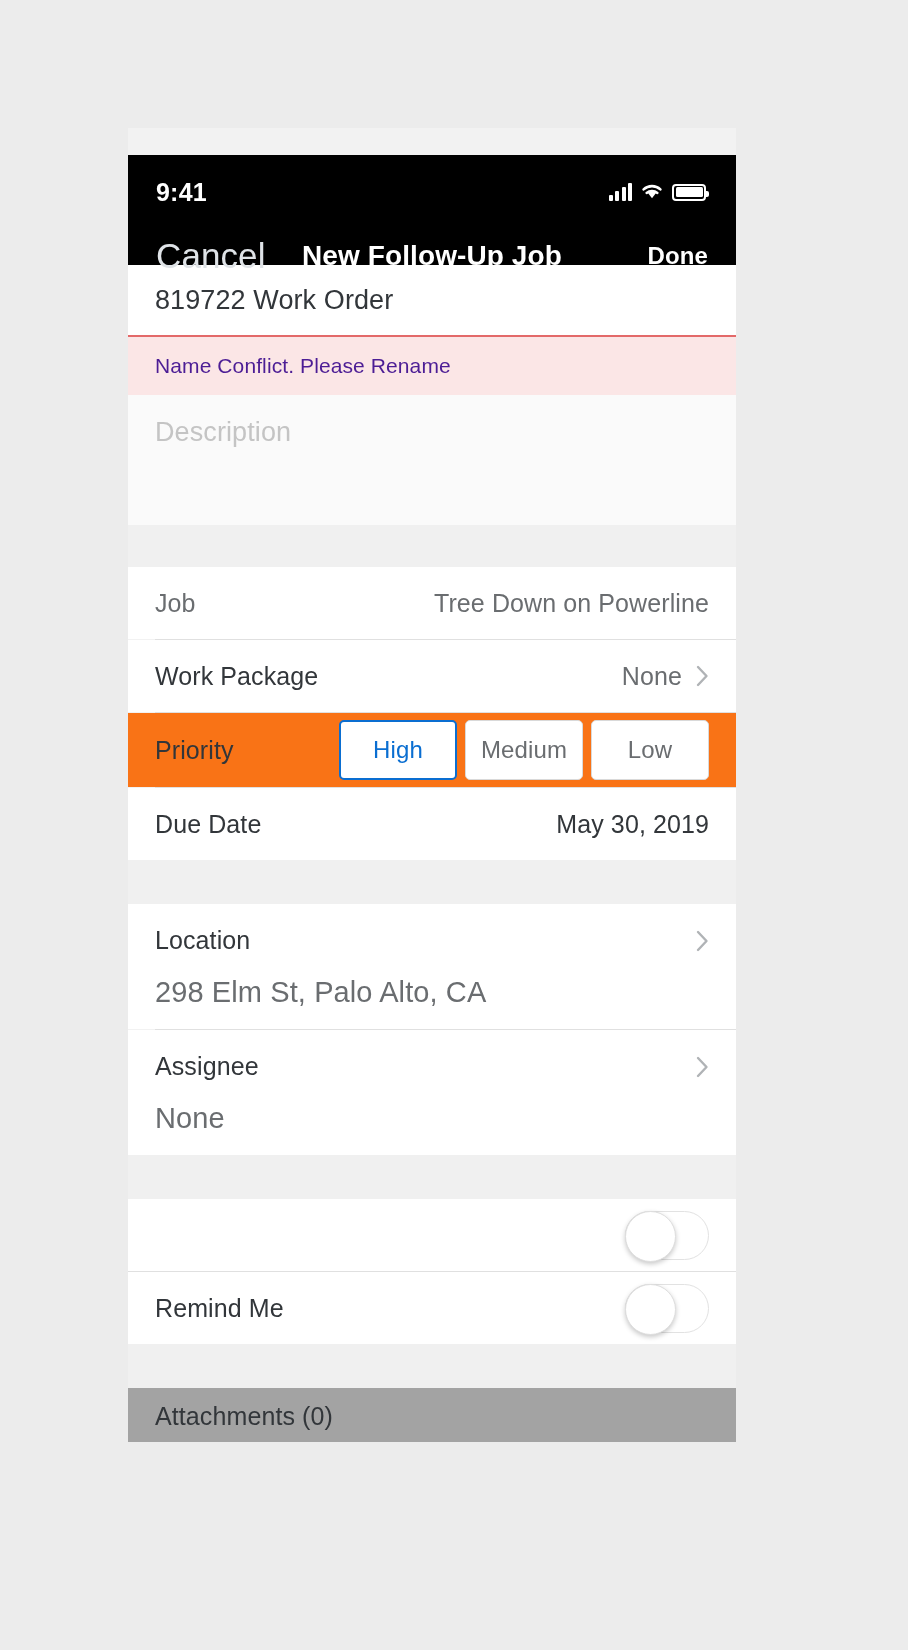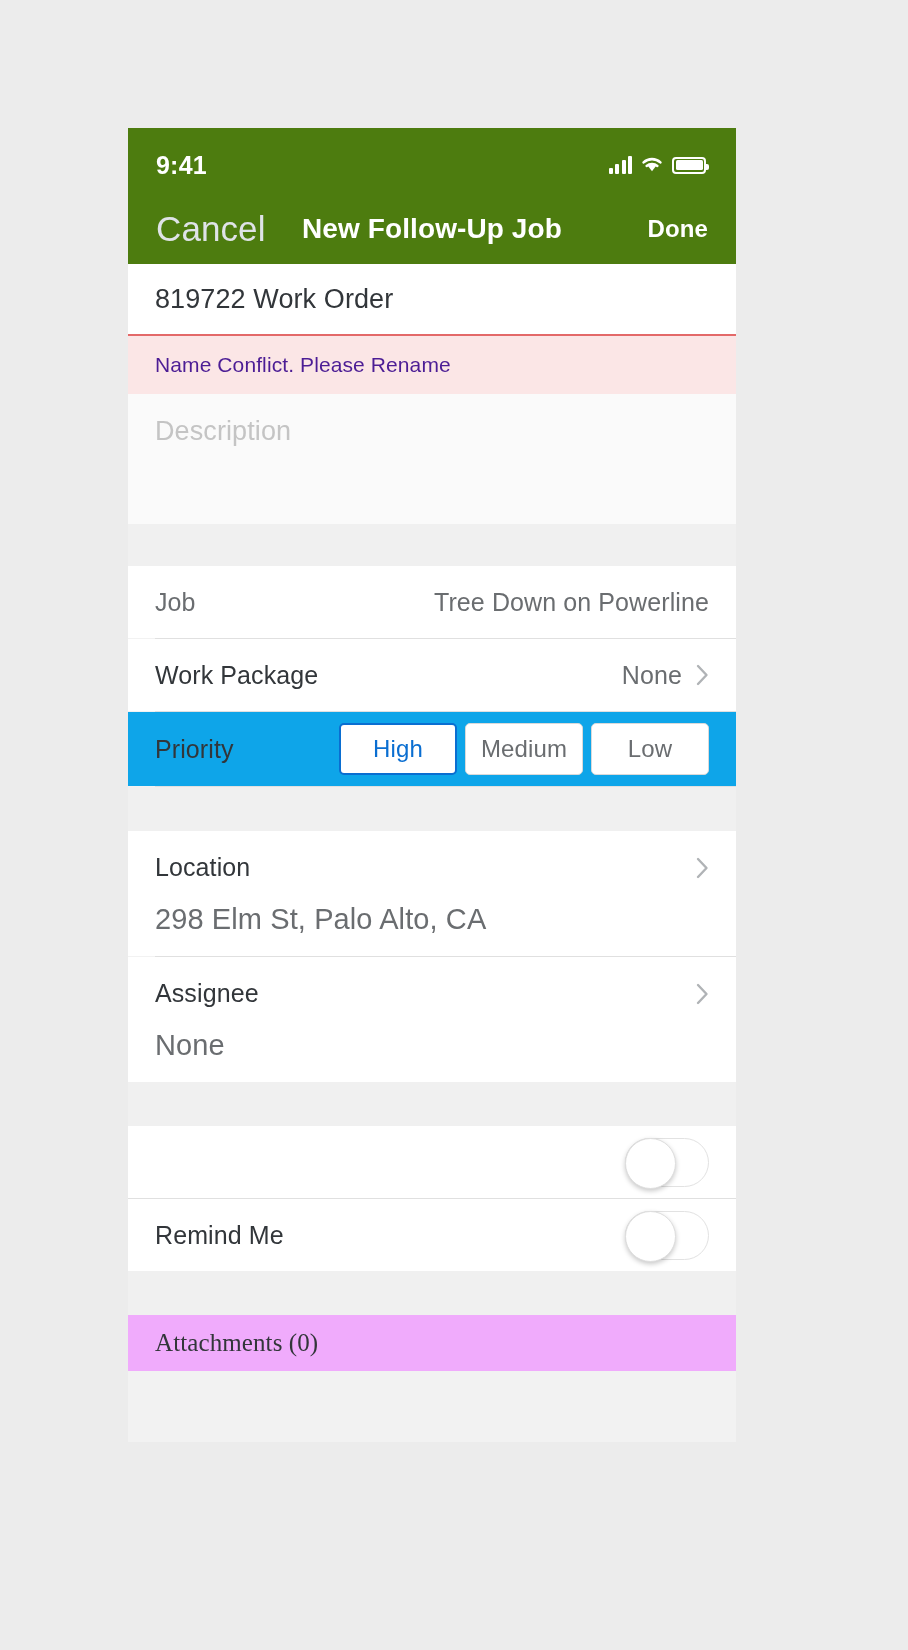--- a/index.html
+++ b/index.html
@@ -12,23 +12,24 @@
   #phone {
     position: absolute;
     left: 128px; top: 128px;
     width: 608px; height: 1314px;
     background: #f2f2f2;
     overflow: hidden;
   }
 
   
   .navbar {
-    background: #4d7c0f;
-    height: 136px;
+    background: #000000;
+    height: 110px;
     position: relative;
+    margin-top: 27px;
   }
   .statusbar {
     height: 60px;
     display: flex; align-items: center;
     justify-content: space-between;
     padding: 14px 30px 0 28px;
   }
   .status-time {
     color: #ffffff;
     font-size: 25px;
@@ -157,29 +158,29 @@
     display: flex; align-items: flex-start;
     padding: 22px 27px 20px 27px;
   }
   .row2-texts { display: flex; flex-direction: column; gap: 21px; }
   .row2-title { font-size: 25px; color: #32363a; letter-spacing: 0.1px; }
   .row2-sub { font-size: 29px; color: #6a6d70; letter-spacing: 0.1px; }
   .row2-chev { margin-left: auto; margin-top: 4px; }
 
   
   .seg-row {
-    background: #0ea5e9;
+    background: #f97316;
     height: 74px;
     display: flex; align-items: center;
     padding: 0 27px;
   }
   .seg-group { margin-left: auto; display: flex; gap: 8px; }
   .seg {
     min-width: 118px;
-    height: 52px;
+    height: 60px;
     border: 1px solid #d9d9d9;
     border-radius: 5px;
     background: #ffffff;
     display: flex; align-items: center; justify-content: center;
     font-size: 24px;
     color: #6a6d70;
     letter-spacing: 0.1px;
     padding: 0 14px;
   }
   .seg.selected {
@@ -206,25 +207,24 @@
     position: absolute;
     left: -1px; top: -1px;
     width: 51px; height: 51px;
     border-radius: 50%;
     background: #ffffff;
     border: 1px solid #dedede;
     box-shadow: 0 2px 5px rgba(0,0,0,0.22);
   }
 
   .att-row {
-    background: #f0abfc;
+    background: #a3a3a3;
     height: 56px;
     display: flex; align-items: center;
     padding: 0 27px;
-    font-family: Liberation Serif, serif;
   }
   .att-label { font-size: 25px; color: #32363a; letter-spacing: 0.1px; }
 </style>
 </head>
 <body>
 
 <div id="phone">
 
   <div class="navbar">
 
@@ -288,20 +288,24 @@
   <div class="seg-row">
     <span class="row-label">Priority</span>
     <div class="seg-group">
       <div class="seg selected">High</div>
       <div class="seg">Medium</div>
       <div class="seg">Low</div>
     </div>
   </div>
   <div class="hair"></div>
 
+  <div class="row">
+    <span class="row-label">Due Date</span>
+    <span class="row-value dark">May 30, 2019</span>
+  </div>
 
   <div class="spacer-sm"></div>
 
   <div class="row2">
     <div class="row2-texts">
       <span class="row2-title">Location</span>
       <span class="row2-sub">298 Elm St, Palo Alto, CA</span>
     </div>
     <svg class="chev row2-chev" viewBox="0 0 13 22">
       <path d="M2 2 L10.5 11 L2 20" stroke="#b0b3b6" stroke-width="2.4" fill="none" stroke-linecap="round" stroke-linejoin="round"></path>

